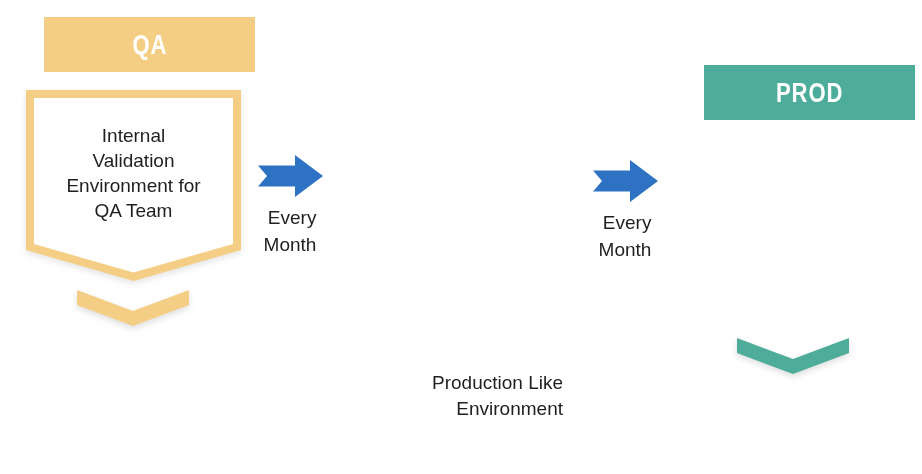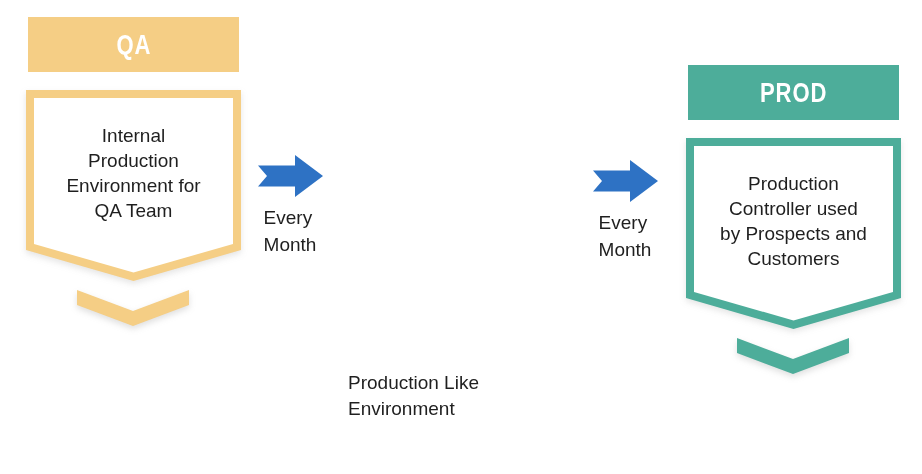--- a/index.html
+++ b/index.html
@@ -24,21 +24,21 @@
     width: 215px;
     height: 474px;
   }
   .stage-0 { left: 26px; }
   .stage-1 { left: 341px; }
   .stage-2 { left: 686px; margin-top: 48px; }
 
   .stage-header {
     position: absolute;
     top: 17px;
-    left: 2px;
+    left: 18px;
     width: 211px;
     height: 55px;
     background: var(--stage-color);
     display: flex;
     align-items: center;
     justify-content: center;
   }
   .stage-title {
     color: #ffffff;
     font-weight: 700;
@@ -96,54 +96,54 @@
     display: flex;
     flex-direction: column;
     align-items: center;
   }
   .arrow-group-0 { left: 251px; top: 155px; }
   .arrow-group-1 { left: 586px; top: 160px; }
   .arrow-svg { width: 65px; height: 42px; }
   .arrow-svg polygon { fill: var(--arrow-color); }
   .arrow-label {
     margin-top: 7px;
-    text-align: left;
+    text-align: right;
     white-space: pre-line;
     font-size: 19px;
     line-height: 27px;
   }
 
   
   .notes {
     position: absolute;
     left: 348px;
     top: 344px;
     width: 215px;
-    text-align: left;
+    text-align: right;
     font-size: 19px;
     line-height: 26px;
     white-space: pre-line;
   }
 </style>
 </head>
 <body>
 
 <div class="canvas">
 
   <div class="stage stage-0" style="--stage-color: #F5CE85;">
     <div class="stage-header">
       <span class="stage-title">QA</span>
     </div>
     <div class="banner">
       <svg class="banner-svg" viewBox="0 0 215 191">
         <polygon class="banner-outer" points="0,0 215,0 215,160 107.5,191 0,160"></polygon>
         <polygon class="banner-inner" points="8,8 207,8 207,154 107.5,182.5 8,154"></polygon>
       </svg>
       <div class="banner-text">Internal
-Production
+Validation
 Environment for
 QA Team</div>
     </div>
     <svg class="chevron" viewBox="0 0 112 36">
       <polygon points="0,0 56,21 112,0 112,15 56,36 0,15"></polygon>
     </svg>
   </div>
 
   <div class="arrow-group arrow-group-0" style="--arrow-color: #2E72C4;">
     <svg class="arrow-svg" viewBox="0 0 65 42">
@@ -159,30 +159,20 @@
       <polygon points="0,10.5 37,10.5 37,0 65,21 37,42 37,31.5 0,31.5 9,21"></polygon>
     </svg>
     <div class="arrow-label">Every
 Month</div>
   </div>
 
   <div class="stage stage-2" style="--stage-color: #4DAD9A;">
     <div class="stage-header">
       <span class="stage-title">PROD</span>
     </div>
-    <div class="banner">
-      <svg class="banner-svg" viewBox="0 0 215 191">
-        <polygon class="banner-outer" points="0,0 215,0 215,160 107.5,191 0,160"></polygon>
-        <polygon class="banner-inner" points="8,8 207,8 207,154 107.5,182.5 8,154"></polygon>
-      </svg>
-      <div class="banner-text">Production
-Controller used
-by Prospects and
-Customers</div>
-    </div>
     <svg class="chevron" viewBox="0 0 112 36">
       <polygon points="0,0 56,21 112,0 112,15 56,36 0,15"></polygon>
     </svg>
   </div>
 
   <div class="notes">
     <div class="note">Production Like
 Environment</div>
     
   </div>

